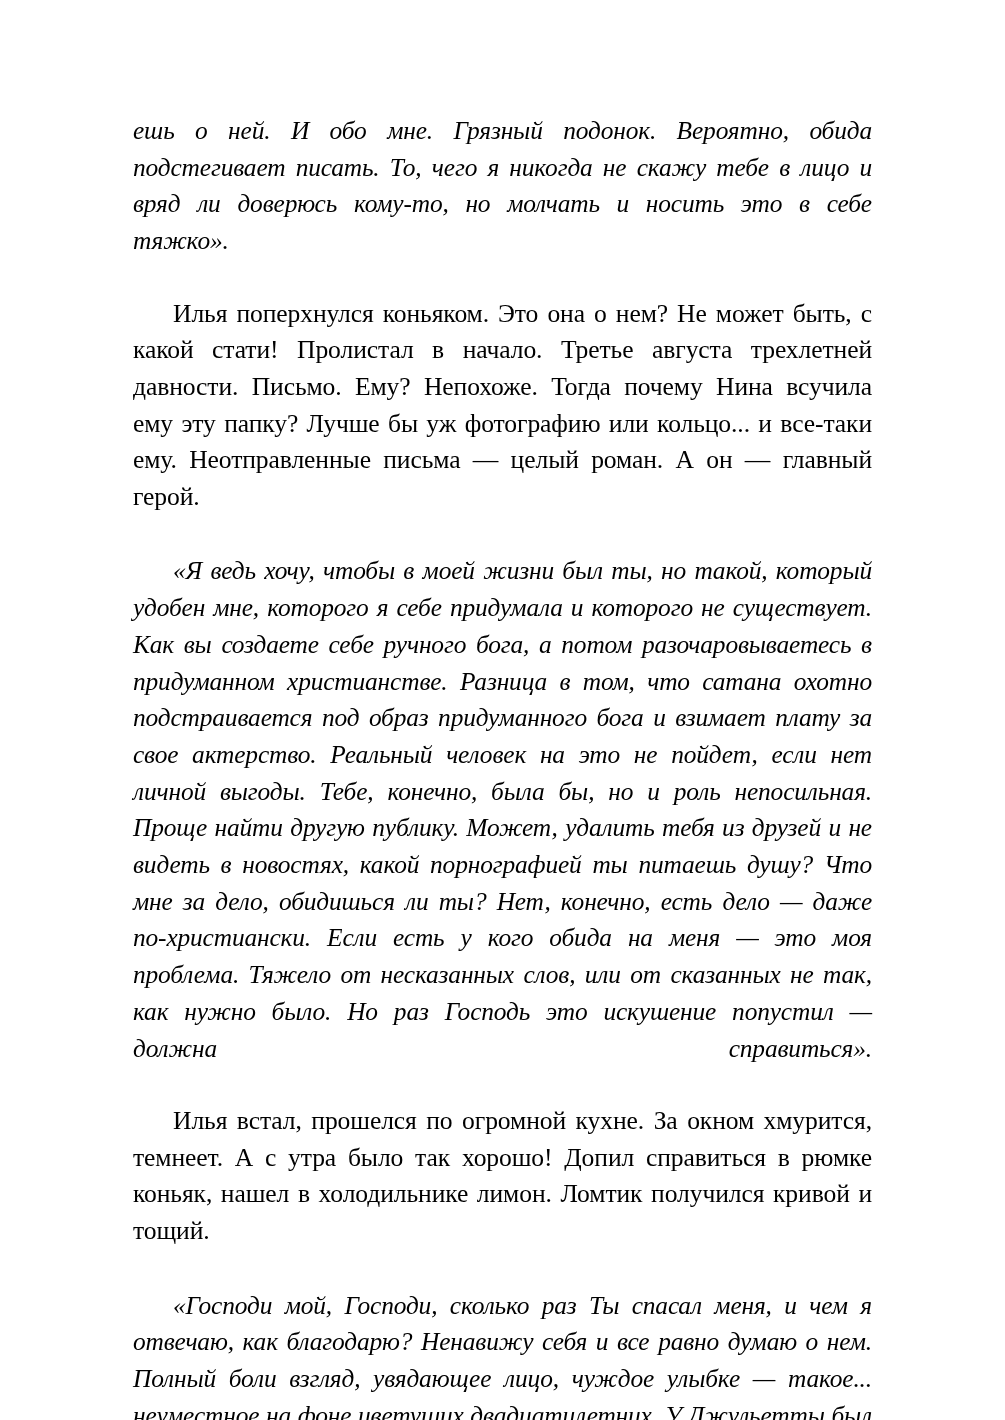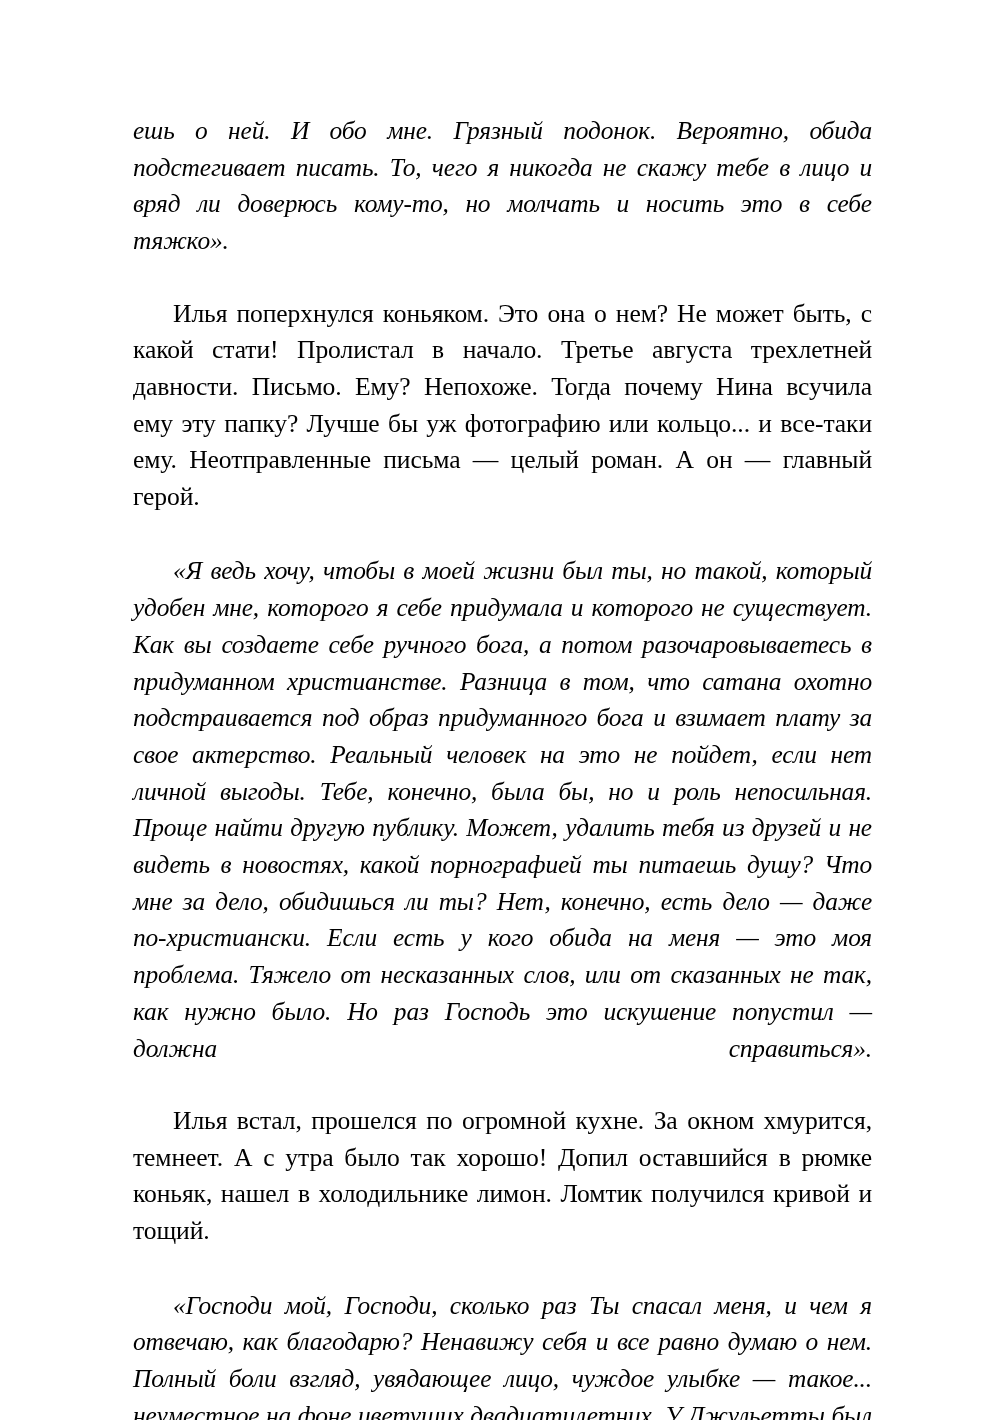--- a/index.html
+++ b/index.html
@@ -86,20 +86,20 @@
 <div class="page">
 
   <div class="text-block">
 
     <p class="para italic cont">ешь о ней. И обо мне. Грязный подонок. Вероятно, обида подстегивает писать. То, чего я никогда не скажу тебе в лицо и вряд ли доверюсь кому-то, но молчать и носить это в себе тяжко».</p>
 
     <p class="para roman">Илья поперхнулся коньяком. Это она о нем? Не может быть, с какой стати! Пролистал в начало. Третье августа трехлетней давности. Письмо. Ему? Непохоже. Тогда почему Нина всучила ему эту папку? Лучше бы уж фотографию или кольцо... и все-таки ему. Неотправленные письма — целый роман. А он — главный герой.</p>
 
     <p class="para italic">«Я ведь хочу, чтобы в моей жизни был ты, но такой, который удобен мне, которого я себе придумала и которого не существует. Как вы создаете себе ручного бога, а потом разочаровываетесь в придуманном христианстве. Разница в том, что сатана охотно подстраивается под образ придуманного бога и взимает плату за свое актерство. Реальный человек на это не пойдет, если нет личной выгоды. Тебе, конечно, была бы, но и роль непосильная. Проще найти другую публику. Может, удалить тебя из друзей и не видеть в новостях, какой порнографией ты питаешь душу? Что мне за дело, обидишься ли ты? Нет, конечно, есть дело — даже по-христиански. Если есть у кого обида на меня — это моя проблема. Тяжело от несказанных слов, или от сказанных не так, как нужно было. Но раз Господь это искушение попустил — должна справиться».</p>
 
-    <p class="para roman">Илья встал, прошелся по огромной кухне. За окном хмурится, темнеет. А с утра было так хорошо! Допил оставшийся в рюмке коньяк, нашел в холодильнике лимон. Ломтик получился кривой и тощий.</p>
+    <p class="para roman">Илья встал, прошелся по огромной кухне. За окном хмурится, темнеет. А с утра было так хорошо! Допил справиться в рюмке коньяк, нашел в холодильнике лимон. Ломтик получился кривой и тощий.</p>
 
     <p class="para italic">«Господи мой, Господи, сколько раз Ты спасал меня, и чем я отвечаю, как благодарю? Ненавижу себя и все равно думаю о нем. Полный боли взгляд, увядающее лицо, чуждое улыбке — такое... неуместное на фоне цветущих двадцатилетних. У Джульетты был день рождения и, разумеется, фотки. Комично. Гротескно. Он как отец ей. И зачем по-</p>
 
   </div>
 
 
 </div>
 
 </body></html>

